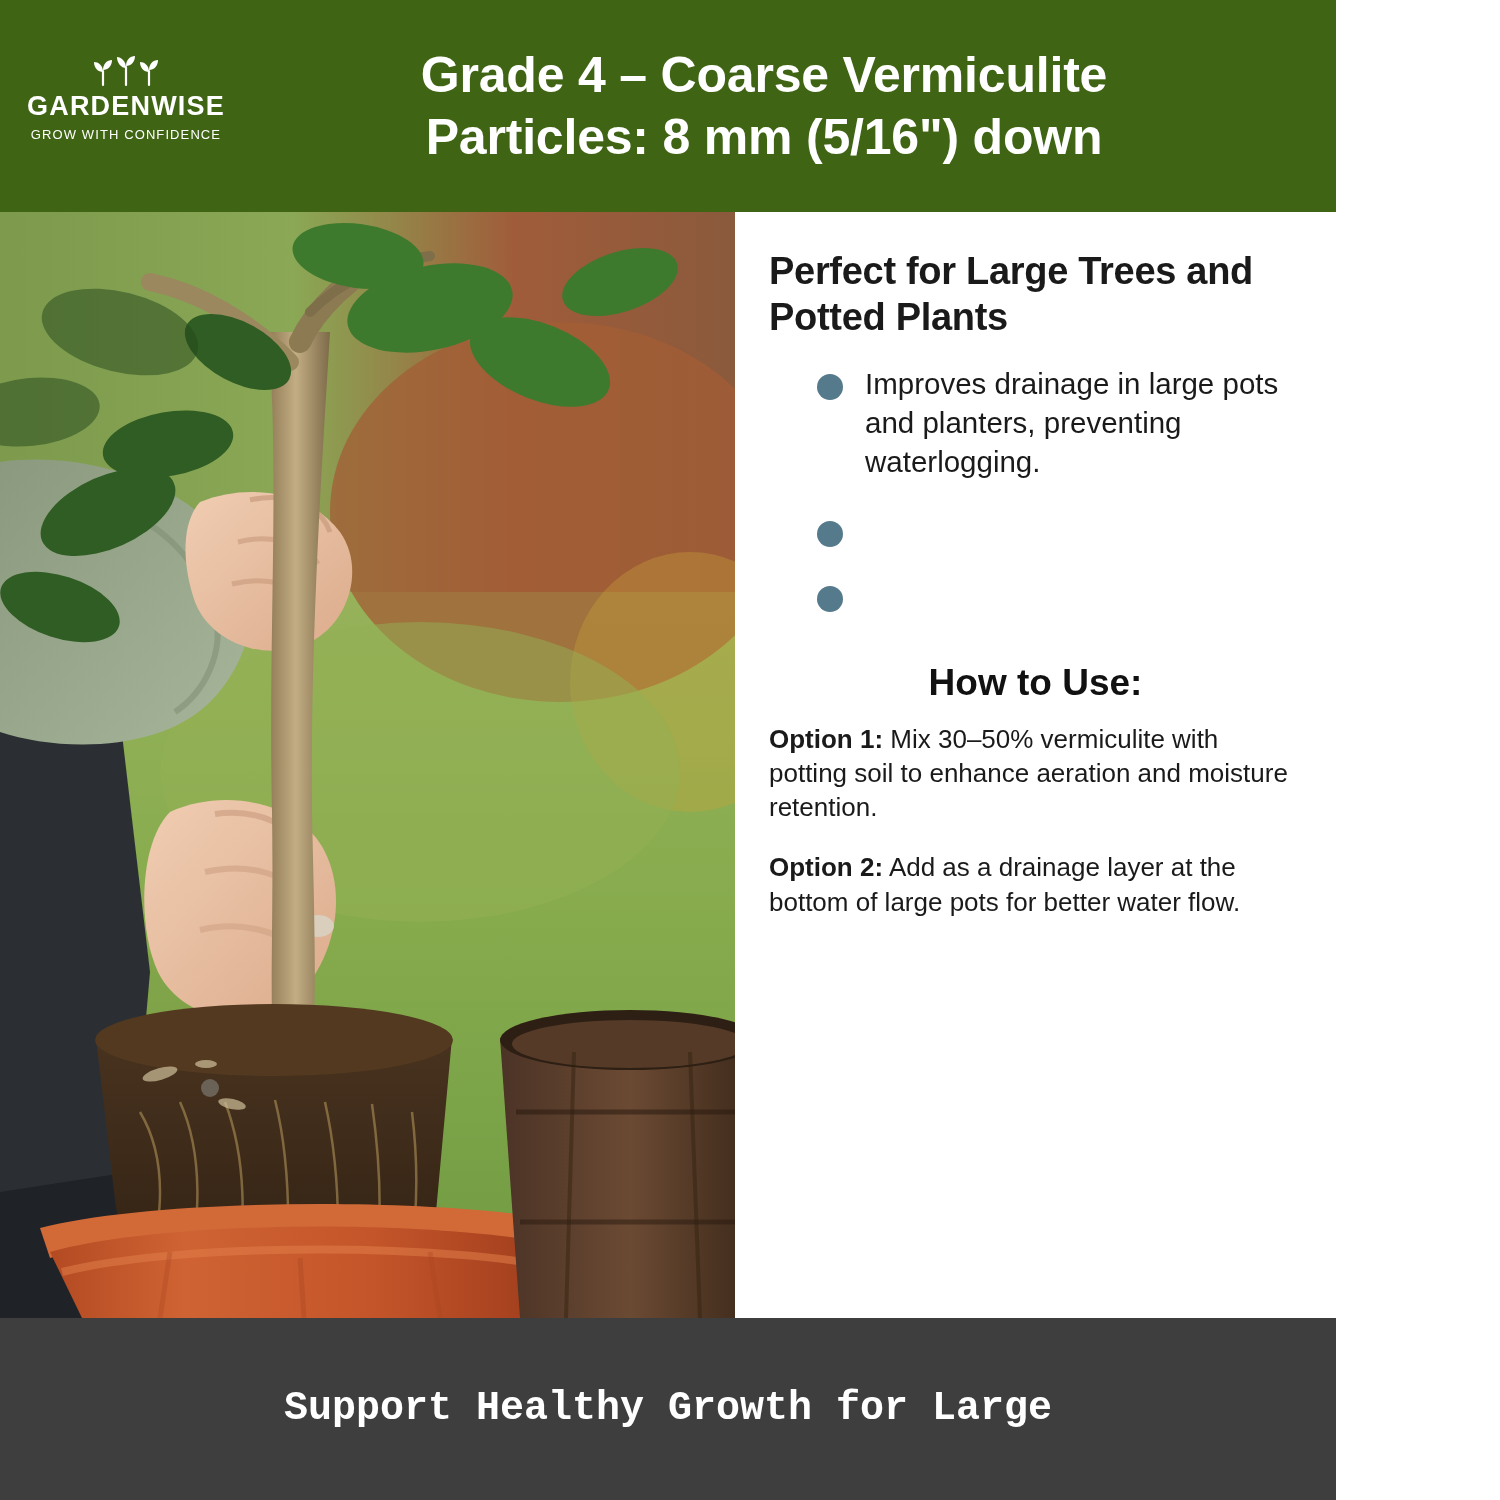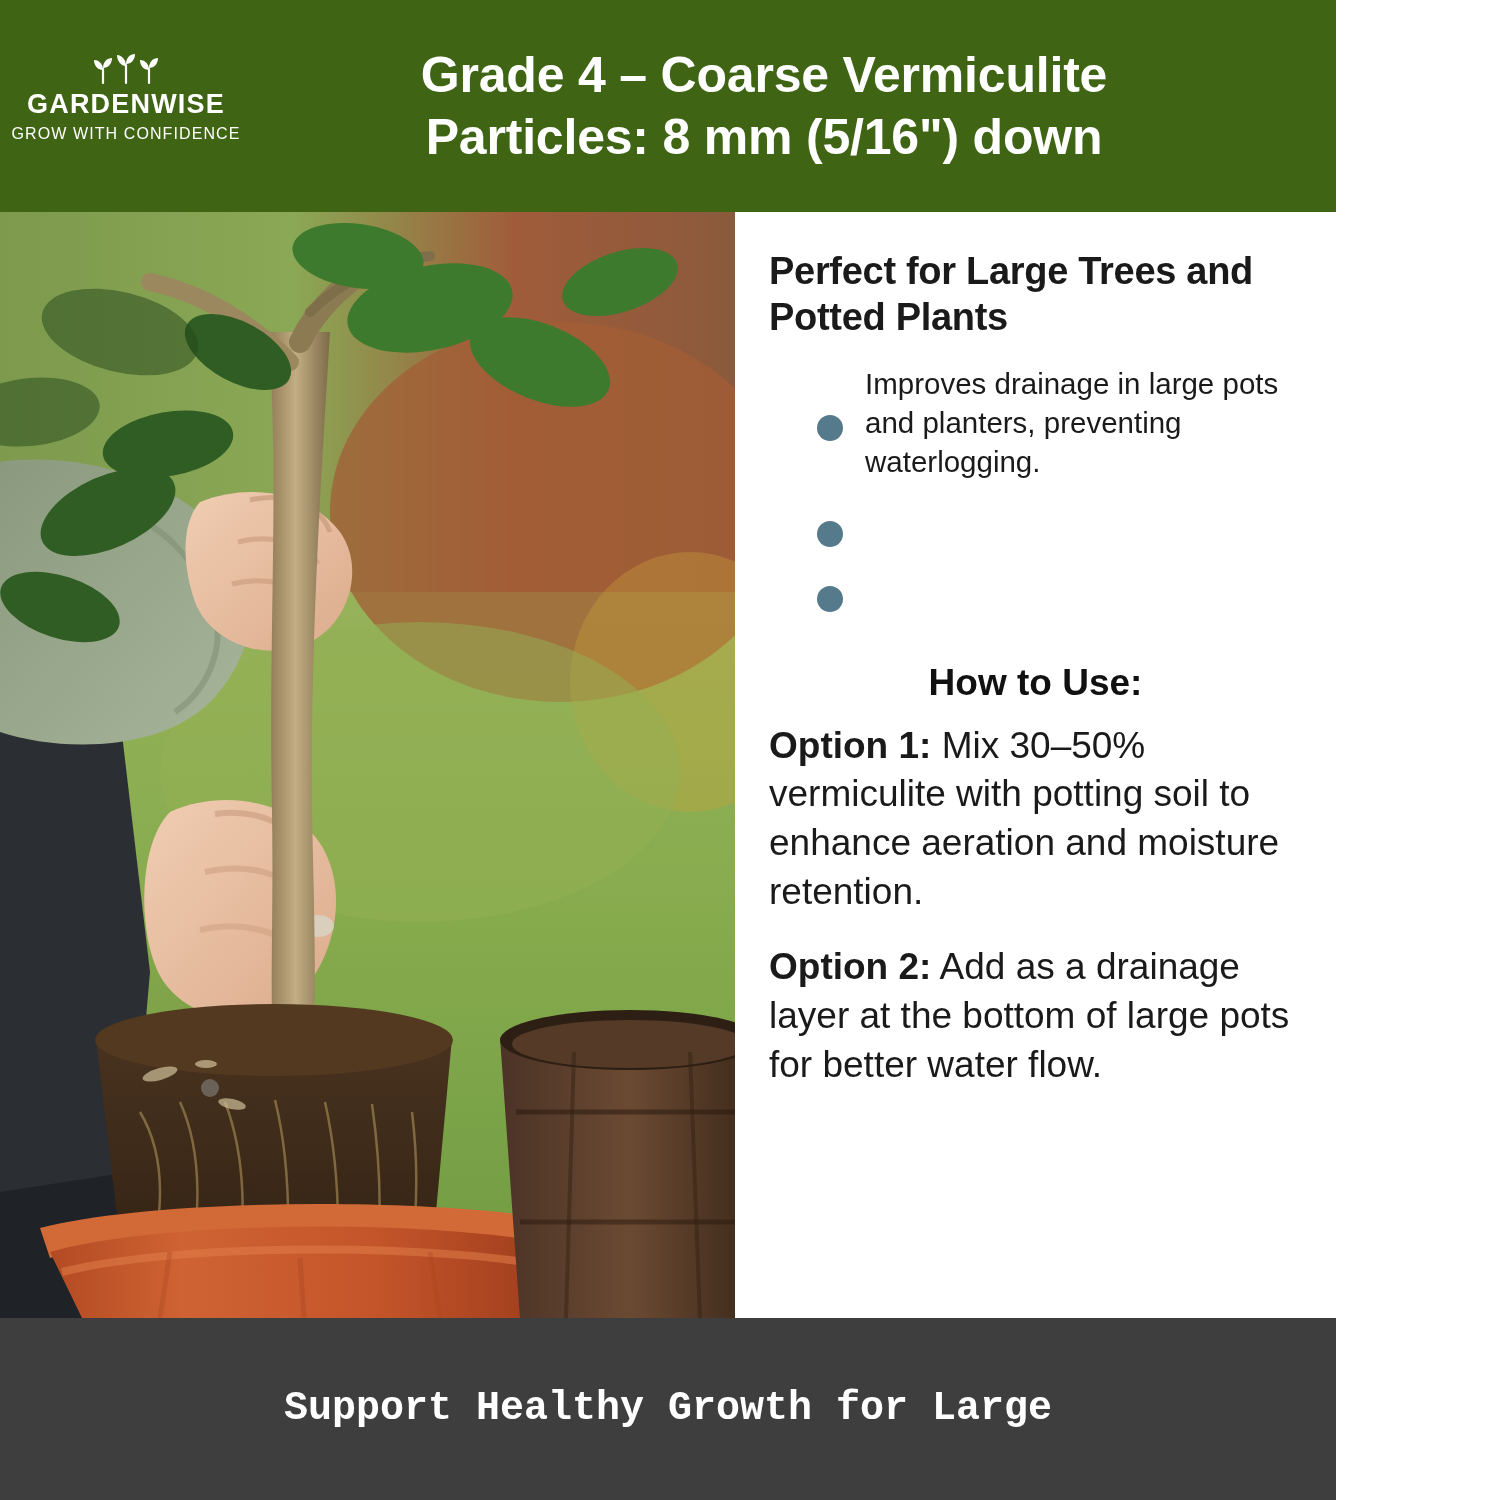--- a/index.html
+++ b/index.html
@@ -49,21 +49,21 @@
 
   .logo-name {
     font-size: 27px;
     font-weight: bold;
     letter-spacing: 1.2px;
     line-height: 1;
     white-space: nowrap;
   }
 
   .logo-tag {
-    font-size: 16px;
+    font-size: 13px;
     letter-spacing: 1.1px;
     margin-top: 7px;
     white-space: nowrap;
   }
 
   .header-title {
     flex: 1;
     text-align: center;
     color: #ffffff;
     font-size: 50px;
@@ -109,21 +109,21 @@
     letter-spacing: -0.3px;
   }
 
   .bullets {
     list-style: none;
     margin: 0 0 6px 0;
   }
 
   .bullet {
     display: flex;
-    align-items: center;
+    align-items: flex-start;
     margin-bottom: 30px;
     padding-left: 48px;
   }
 
   .dot {
     flex: 0 0 26px;
     width: 26px;
     height: 26px;
     border-radius: 50%;
     background: #557a8c;
@@ -140,21 +140,21 @@
   .howto-title {
     font-size: 37px;
     font-weight: bold;
     color: #111111;
     text-align: center;
     margin-top: 14px;
     margin-bottom: 18px;
   }
 
   .option {
-    font-size: 37px;
+    font-size: 26px;
     line-height: 1.32;
     color: #1a1a1a;
     margin-bottom: 26px;
   }
 
   .option b { font-weight: bold; }
 
   
   .footer {
     height: 182px;

